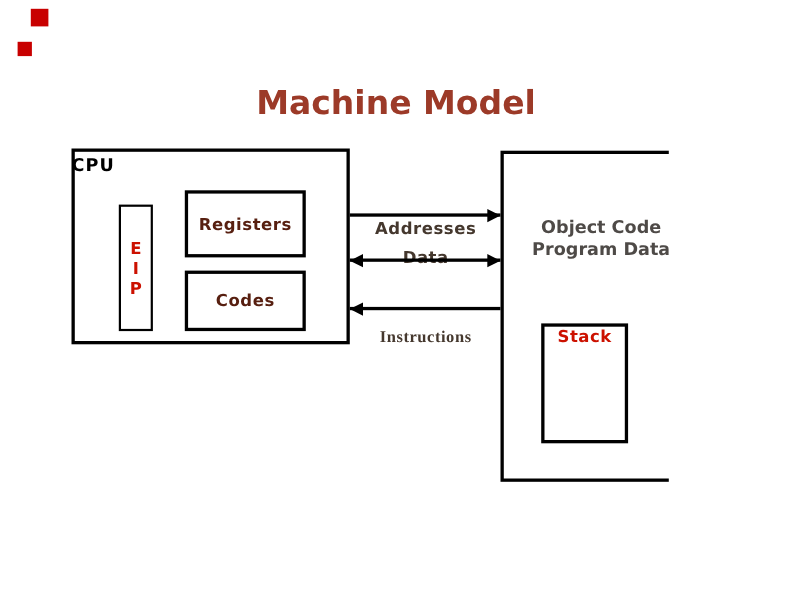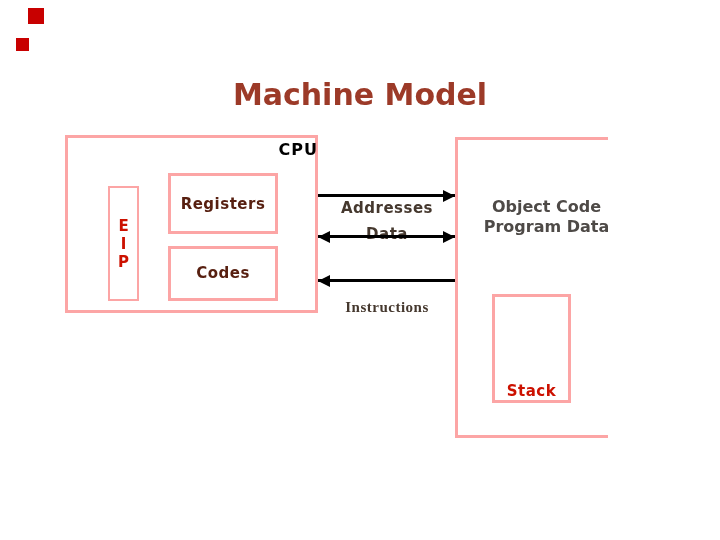--- a/index.html
+++ b/index.html
@@ -27,34 +27,34 @@
   .title {
     left: 0; top: 79px; width: 720px;
     text-align: center;
     font-size: 30px; line-height: 32px;
     letter-spacing: 0px;
     color: #9c3a28;
     margin: 0;
   }
 
   
-  .box { position: absolute; border: 3px solid #fca5a5; background: #fff; box-sizing: border-box; }
+  .box { position: absolute; border: 3px solid #000000; background: #fff; box-sizing: border-box; }
   .cpu-box  { left: 65px;  top: 135px; width: 253px; height: 178px; }
   .mem-box  { left: 455px; top: 137px; width: 183px; height: 301px; }
   .eip-box  { left: 108px; top: 186px; width: 31px;  height: 115px; border-width: 2px;
               display: flex; flex-direction: column; align-items: center; justify-content: center; }
   .reg-box  { left: 168px; top: 173px; width: 110px; height: 61px;
               display: flex; align-items: center; justify-content: center; }
   .cond-box { left: 168px; top: 246px; width: 110px; height: 55px;
               display: flex; flex-direction: column; align-items: center; justify-content: center; }
   .stack-box{ left: 492px; top: 294px; width: 79px;  height: 109px;
-              display: flex; align-items: flex-end; justify-content: center; }
+              display: flex; align-items: flex-start; justify-content: center; }
 
   
-  .cpu-title  { left: 65px;  top: 140px; width: 253px; text-align: right;
+  .cpu-title  { left: 65px;  top: 140px; width: 253px; text-align: left;
                 font-size: 16px; color: #000000; letter-spacing: 1px; }
   .mem-title  { left: 455px; top: 143px; width: 183px; text-align: center;
                 font-size: 17px; color: #cc3300; letter-spacing: 0.5px; }
   .mem-contents { left: 455px; top: 197px; width: 183px; text-align: center;
                 font-size: 16px; line-height: 20px; color: #4e4a47; }
   .eip-letter { font-size: 15px; line-height: 18px; color: #cc1100; }
   .reg-label  { font-size: 15px; color: #571f10; letter-spacing: 0.5px; }
   .cond-line  { font-size: 15px; line-height: 19px; color: #571f10; letter-spacing: 0.5px; }
   .stack-label{ font-size: 15px; color: #cc1100; letter-spacing: 0.5px; }
 

